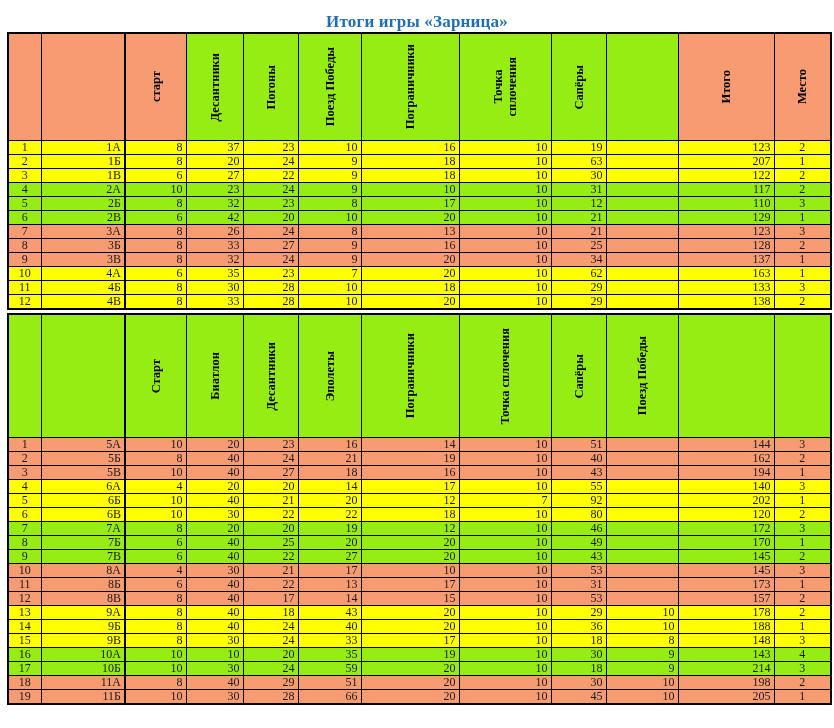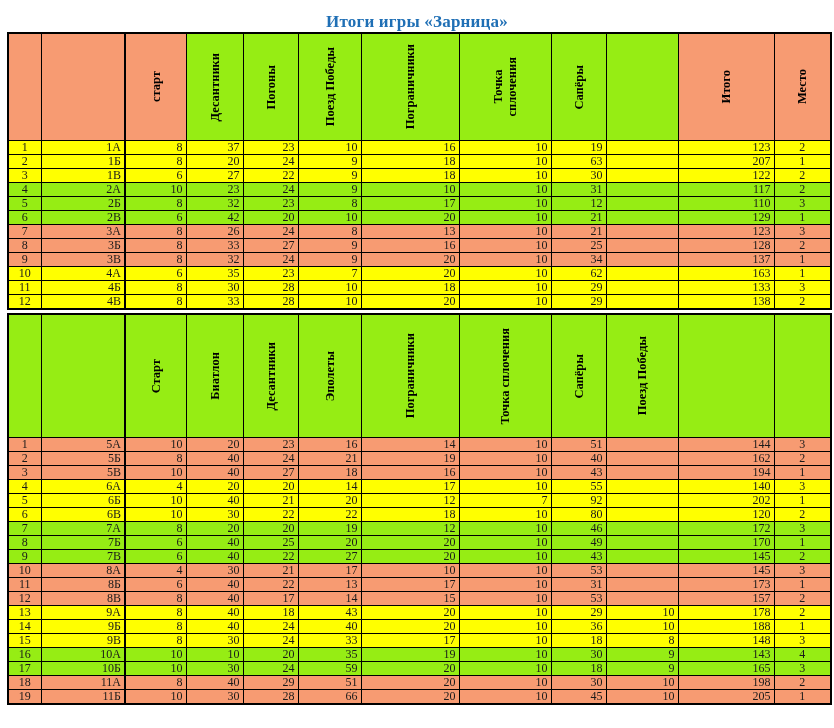--- a/index.html
+++ b/index.html
@@ -655,21 +655,21 @@
           <td class="bg-green ctr first-col">17</td>
           <td class="bg-green cls">10Б</td>
           <td class="bg-green num thick-left">10</td>
           <td class="bg-green num">30</td>
           <td class="bg-green num">24</td>
           <td class="bg-green num">59</td>
           <td class="bg-green num">20</td>
           <td class="bg-green num">10</td>
           <td class="bg-green num">18</td>
           <td class="bg-green num">9</td>
-          <td class="bg-green num">165</td>
+          <td class="bg-green num">214</td>
           <td class="bg-green ctr last-col">3</td>
         </tr>
         <tr class="bg-orange">
           <td class="bg-orange ctr first-col">18</td>
           <td class="bg-orange cls">11А</td>
           <td class="bg-orange num thick-left">8</td>
           <td class="bg-orange num">40</td>
           <td class="bg-orange num">29</td>
           <td class="bg-orange num">51</td>
           <td class="bg-orange num">20</td>

